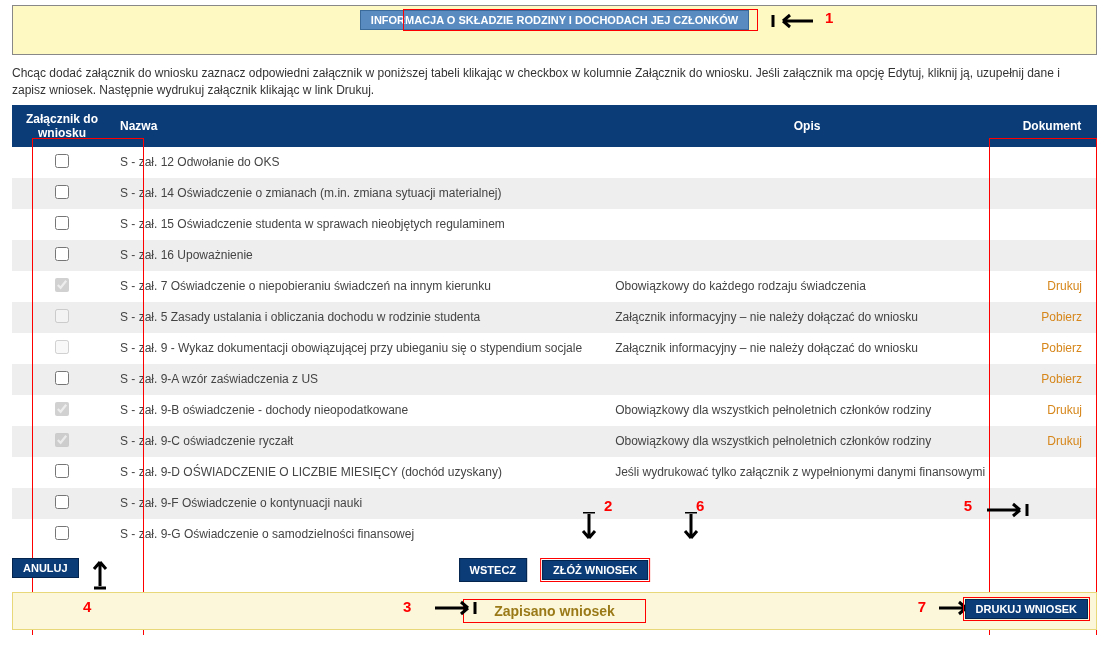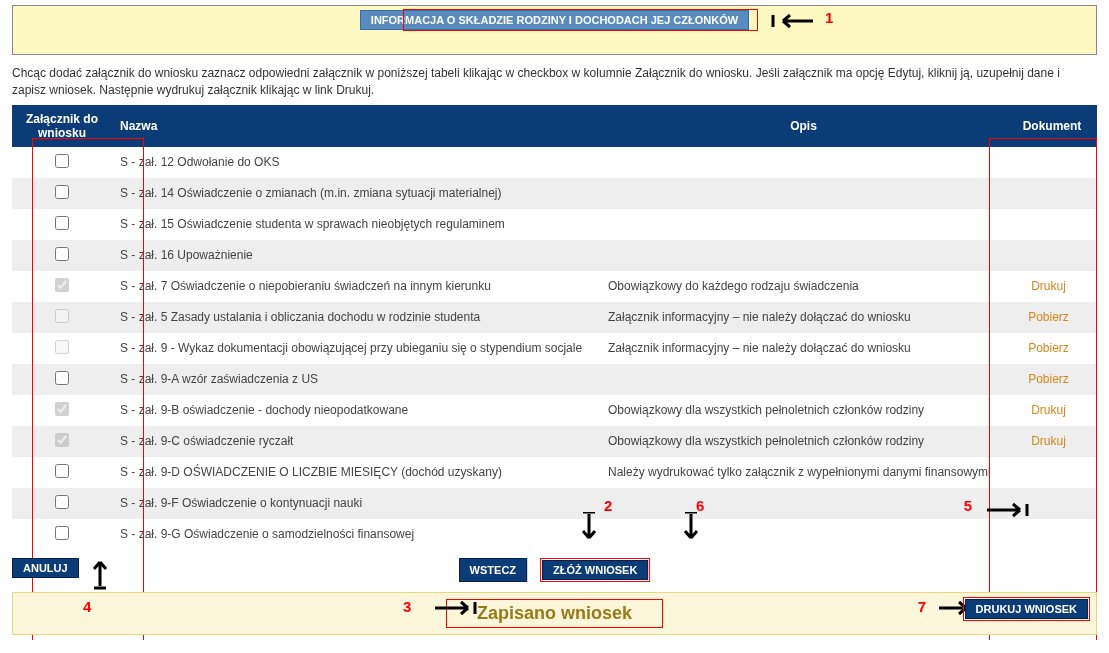--- a/index.html
+++ b/index.html
@@ -14,33 +14,33 @@
   .table-wrap { position: relative; }
   table { width: 100%; border-collapse: collapse; font-size: 12px; }
   thead th { background: #0c3c78; color: #fff; font-weight: bold; padding: 7px 8px; text-align: left; }
   thead th:first-child { text-align: center; width: 100px; }
   thead th:last-child { text-align: center; width: 90px; }
   thead th.opis { text-align: center; }
   tbody tr:nth-child(even) td { background: #eeeeee; }
   tbody tr:nth-child(odd) td { background: #fff; }
   tbody td { padding: 7px 8px; color: #444; vertical-align: middle; }
   tbody td:first-child { text-align: center; }
-  tbody td.dok { text-align: center; padding-right: 15px; }
+  tbody td.dok { text-align: right; padding-right: 15px; }
   .dok a { color: #d6861a; text-decoration: none; cursor: pointer; }
   .chk { width: 14px; height: 14px; }
   .col-red-left { position: absolute; top: 33px; left: 20px; width: 112px; height: 528px; border: 1px solid red; pointer-events: none; }
   .col-red-right { position: absolute; top: 33px; right: 0px; width: 108px; height: 528px; border: 1px solid red; pointer-events: none; }
   .buttons-row { margin-top: 8px; position: relative; height: 26px; }
   .btn { background: #0c3c78; color: #fff; font-weight: bold; font-size: 11px; padding: 3px 10px; border: 1px solid #05244d; cursor: pointer; }
   .btn-anuluj { position: absolute; left: 0; top: 0; }
   .btn-center { position: absolute; left: 50%; transform: translateX(-50%); top: 0; display: flex; gap: 13px; }
   .red-box-zapisz { border: 1px solid red; padding: 1px; }
   .red-box-zloz { border: 1px solid red; padding: 1px; }
   .msg-bar { background: #fcf7db; border: 1px solid #e8d87a; text-align: center; padding: 6px; margin-top: 8px; position: relative; }
-  .msg-text { color: #9a7a18; font-weight: bold; font-size: 18px; display: inline-block; }
+  .msg-text { color: #9a7a18; font-weight: bold; font-size: 14px; display: inline-block; }
   .red-box-msg { border: 1.5px solid red; padding: 3px 30px; display: inline-block; }
   .btn-drukuj { position: absolute; right: 6px; top: 4px; }
   .red-box-drukuj { border: 1px solid red; padding: 1px; display: inline-block; }
   svg.arrow { position:absolute; }
 </style>
 </head>
 <body>
 
 <div class="top-banner">
   <div class="top-banner-inner">
@@ -122,21 +122,21 @@
         </tr>
         <tr>
           <td><input type="checkbox" class="chk" disabled="" checked="" style=""></td>
           <td>S - zał. 9-C oświadczenie ryczałt</td>
           <td>Obowiązkowy dla wszystkich pełnoletnich członków rodziny</td>
           <td class="dok"><a>Drukuj</a></td>
         </tr>
         <tr>
           <td><input type="checkbox" class="chk" style=""></td>
           <td>S - zał. 9-D OŚWIADCZENIE O LICZBIE MIESIĘCY (dochód uzyskany)</td>
-          <td>Należy wydrukować tylko załącznik z wypełnionymi danymi finansowymi</td>
+          <td>Jeśli wydrukować tylko załącznik z wypełnionymi danymi finansowymi</td>
           <td class="dok"></td>
         </tr>
         <tr>
           <td><input type="checkbox" class="chk" style=""></td>
           <td>S - zał. 9-F Oświadczenie o kontynuacji nauki</td>
           <td></td>
           <td class="dok"></td>
         </tr>
         <tr>
           <td><input type="checkbox" class="chk" style=""></td>

